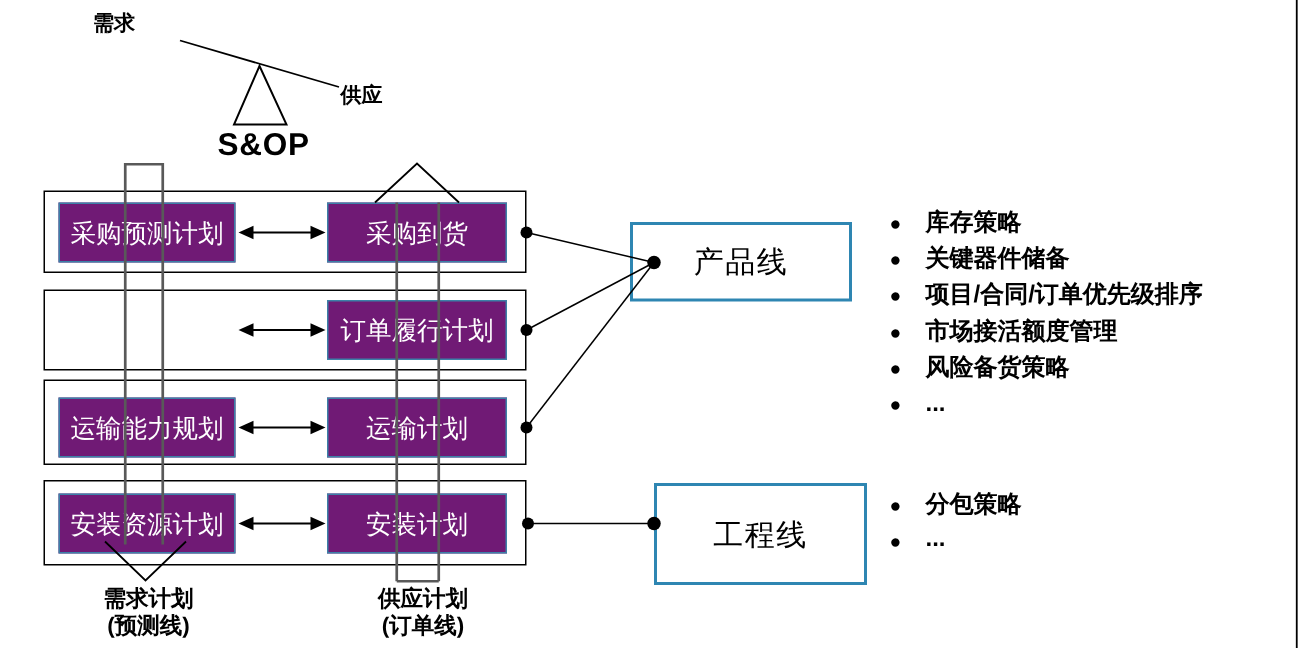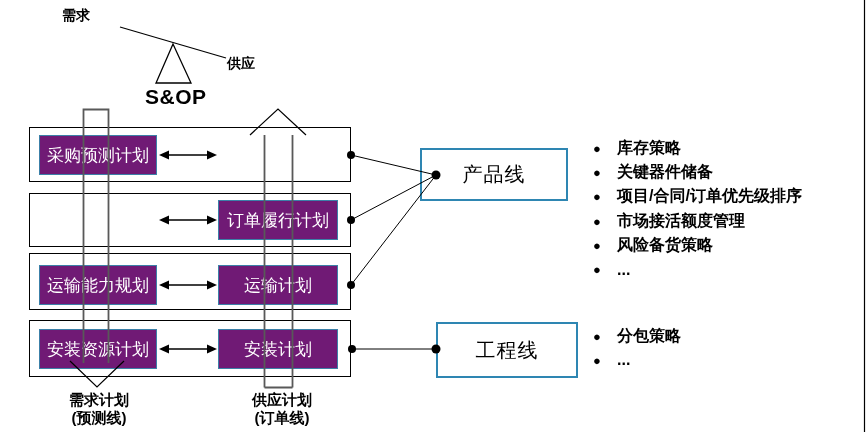--- a/index.html
+++ b/index.html
@@ -22,21 +22,21 @@
     font-size:17px;white-space:nowrap;
   }
   .plan-box.left{left:39px;width:118px;}
   .plan-box.right{left:218px;width:120px;}
   .line-box{
     position:absolute;box-sizing:border-box;background:#fff;
     border:2px solid #2E86B2;display:flex;align-items:center;justify-content:center;
     font-size:20px;letter-spacing:1px;
   }
   .line-box.product{left:420px;top:148px;width:148px;height:53px;}
-  .line-box.engineering{left:436px;top:322px;width:142px;height:56px;}
+  .line-box.engineering{left:436px;top:322px;width:142px;height:68px;}
   ul.bullets{
     position:absolute;left:592px;margin:0;padding:0;list-style:none;
   }
   ul.bullets li{
     height:24.3px;display:flex;align-items:center;font-size:16px;font-weight:bold;
     white-space:nowrap;
   }
   ul.bullets .dot{
     width:10px;margin-right:15px;font-size:13px;font-weight:bold;flex:0 0 auto;
     text-align:center;
@@ -57,20 +57,21 @@
   <div class="lbl demand">需求</div>
   <div class="lbl supply">供应</div>
   <div class="lbl sop">S&amp;OP</div>
 
   <div class="row-rect" style="top:127px;height:55px"></div>
   <div class="row-rect" style="top:193px;height:54px"></div>
   <div class="row-rect" style="top:253px;height:57px"></div>
   <div class="row-rect" style="top:320px;height:57px"></div>
 
   <div class="plan-box left" style="top:135px">采购预测计划</div>
+  <div class="plan-box right" style="top:135px">采购到货</div>
   <div class="plan-box right" style="top:200px">订单履行计划</div>
   <div class="plan-box left" style="top:265px">运输能力规划</div>
   <div class="plan-box right" style="top:265px">运输计划</div>
   <div class="plan-box left" style="top:329px">安装资源计划</div>
   <div class="plan-box right" style="top:329px">安装计划</div>
 
   <div class="line-box product">
     <span>产品线</span>
   </div>
   <div class="line-box engineering">

